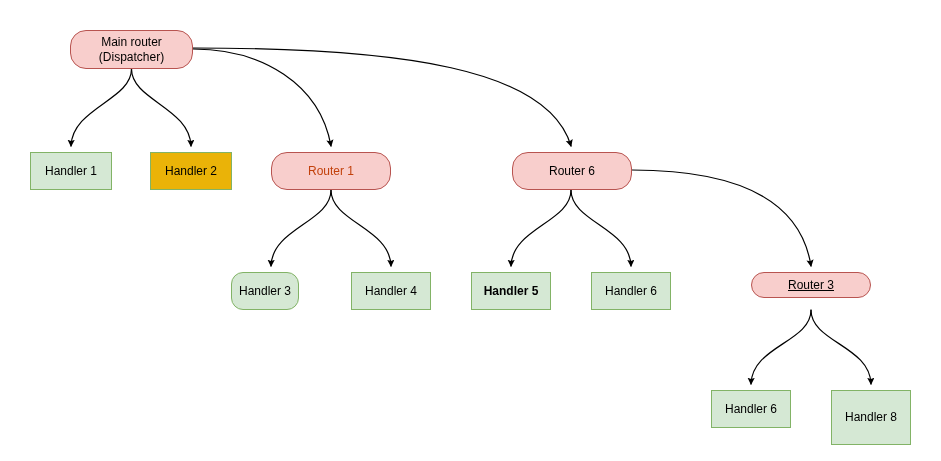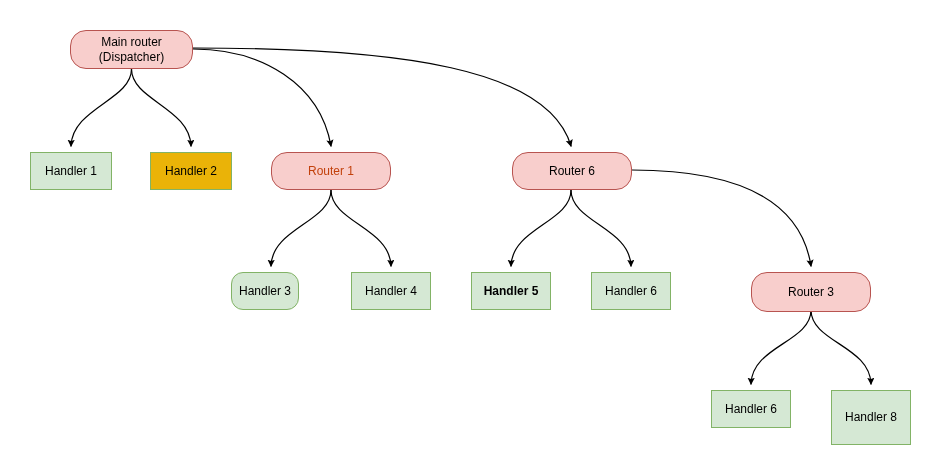--- a/index.html
+++ b/index.html
@@ -82,17 +82,17 @@
       <div class="node node-router" style="left: 70px; top: 30px; width: 123px; height: 39px; background: rgb(248, 206, 204); border-color: rgb(184, 84, 80); color: rgb(0, 0, 0);"><span class="node-label">Main router
 (Dispatcher)</span></div>
       <div class="node node-handler" style="left: 30px; top: 152px; width: 82px; height: 38px; background: rgb(213, 232, 212); border-color: rgb(130, 179, 102); color: rgb(0, 0, 0);"><span class="node-label">Handler 1</span></div>
       <div class="node node-handler" style="left: 150px; top: 152px; width: 82px; height: 38px; background: #eab308; border-color: rgb(130, 179, 102); color: rgb(0, 0, 0);"><span class="node-label">Handler 2</span></div>
       <div class="node node-router" style="left: 271px; top: 152px; width: 120px; height: 38px; background: rgb(248, 206, 204); border-color: rgb(184, 84, 80); color: #c2410c;"><span class="node-label">Router 1</span></div>
       <div class="node node-router" style="left: 512px; top: 152px; width: 120px; height: 38px; background: rgb(248, 206, 204); border-color: rgb(184, 84, 80); color: rgb(0, 0, 0);"><span class="node-label">Router 6</span></div>
       <div class="node node-handler" style="left: 231px; top: 272px; width: 68px; height: 38px; background: rgb(213, 232, 212); border-color: rgb(130, 179, 102); color: rgb(0, 0, 0); border-radius: 12px;"><span class="node-label">Handler 3</span></div>
       <div class="node node-handler" style="left: 351px; top: 272px; width: 80px; height: 38px; background: rgb(213, 232, 212); border-color: rgb(130, 179, 102); color: rgb(0, 0, 0); align-items: center;"><span class="node-label">Handler 4</span></div>
       <div class="node node-handler" style="left: 471px; top: 272px; width: 80px; height: 38px; background: rgb(213, 232, 212); border-color: rgb(130, 179, 102); color: rgb(0, 0, 0); font-weight: bold;"><span class="node-label">Handler 5</span></div>
       <div class="node node-handler" style="left: 591px; top: 272px; width: 80px; height: 38px; background: rgb(213, 232, 212); border-color: rgb(130, 179, 102); color: rgb(0, 0, 0);"><span class="node-label">Handler 6</span></div>
-      <div class="node node-router" style="left: 751px; top: 272px; width: 120px; height: 40px; background: rgb(248, 206, 204); border-color: rgb(184, 84, 80); color: rgb(0, 0, 0);"><span class="node-label">Router 3</span></div>
+      <div class="node node-router" style="left: 751px; top: 272px; width: 120px; height: 26px; background: rgb(248, 206, 204); border-color: rgb(184, 84, 80); color: rgb(0, 0, 0); text-decoration: underline;"><span class="node-label">Router 3</span></div>
       <div class="node node-handler" style="left: 711px; top: 390px; width: 80px; height: 38px; background: rgb(213, 232, 212); border-color: rgb(130, 179, 102); color: rgb(0, 0, 0);"><span class="node-label">Handler 6</span></div>
       <div class="node node-handler" style="left: 831px; top: 390px; width: 80px; height: 55px; background: rgb(213, 232, 212); border-color: rgb(130, 179, 102); color: rgb(0, 0, 0);"><span class="node-label">Handler 8</span></div>
     </div>
 </div>
 
 </body></html>

